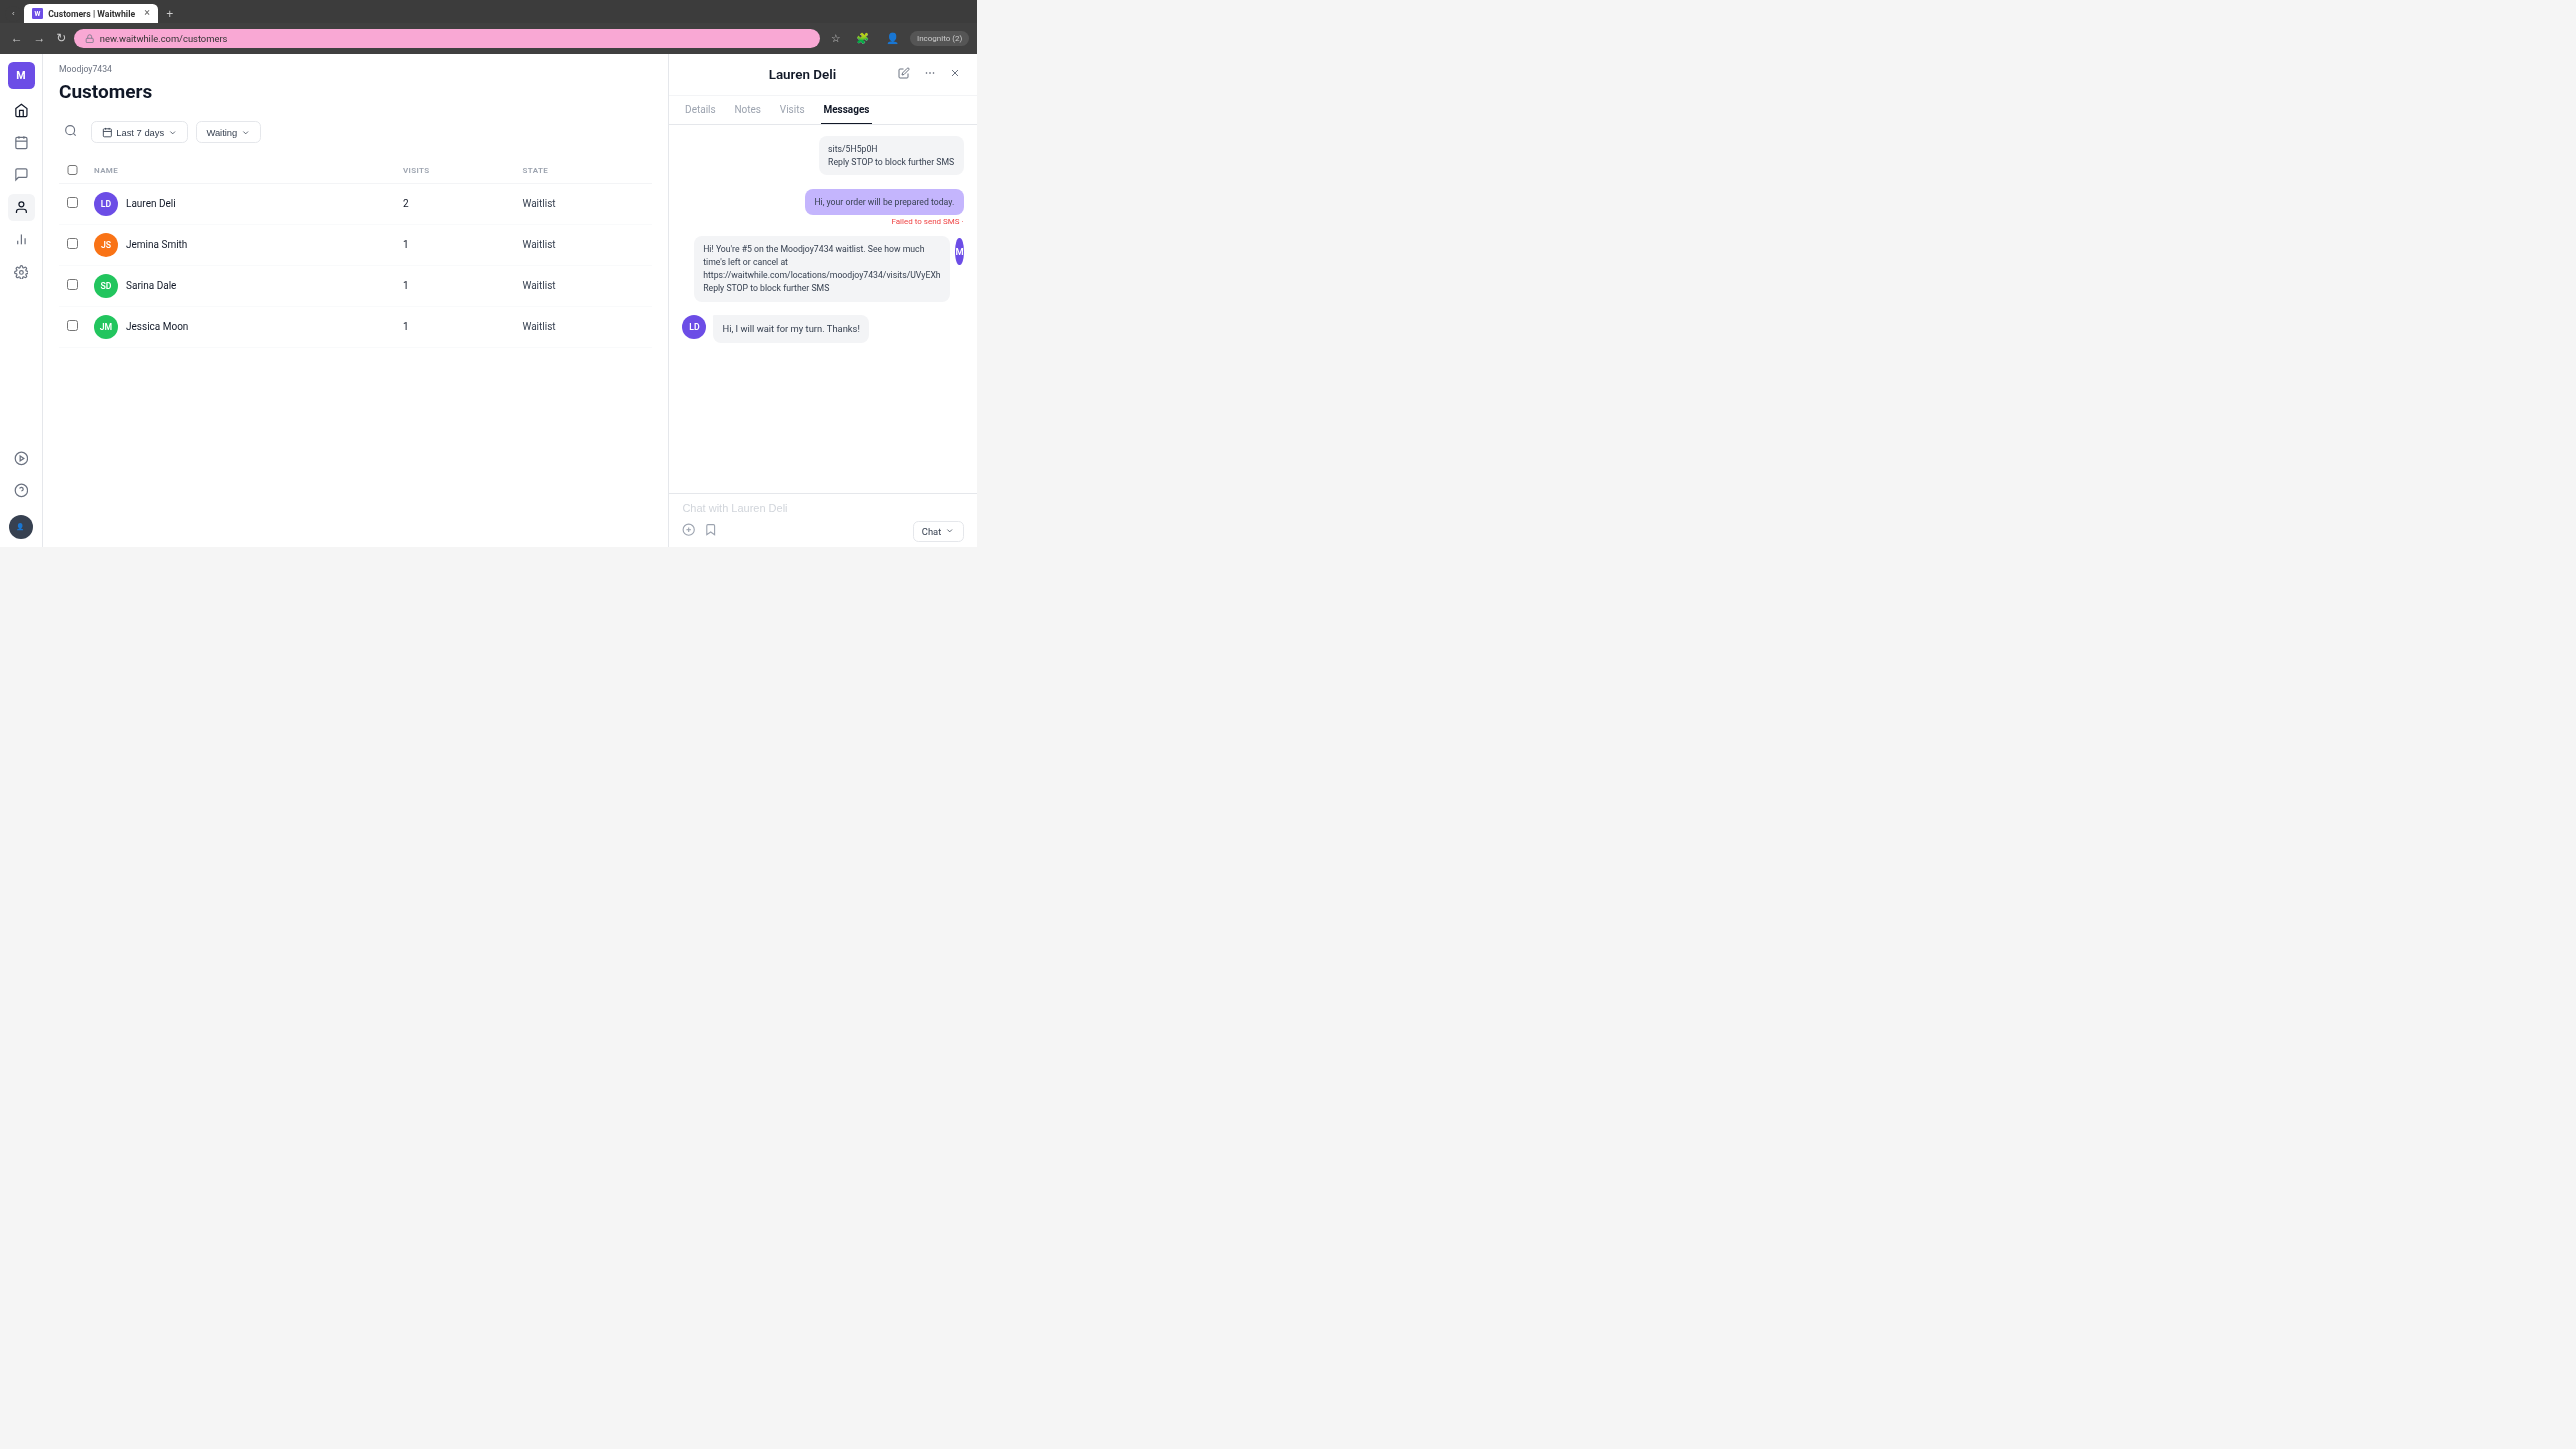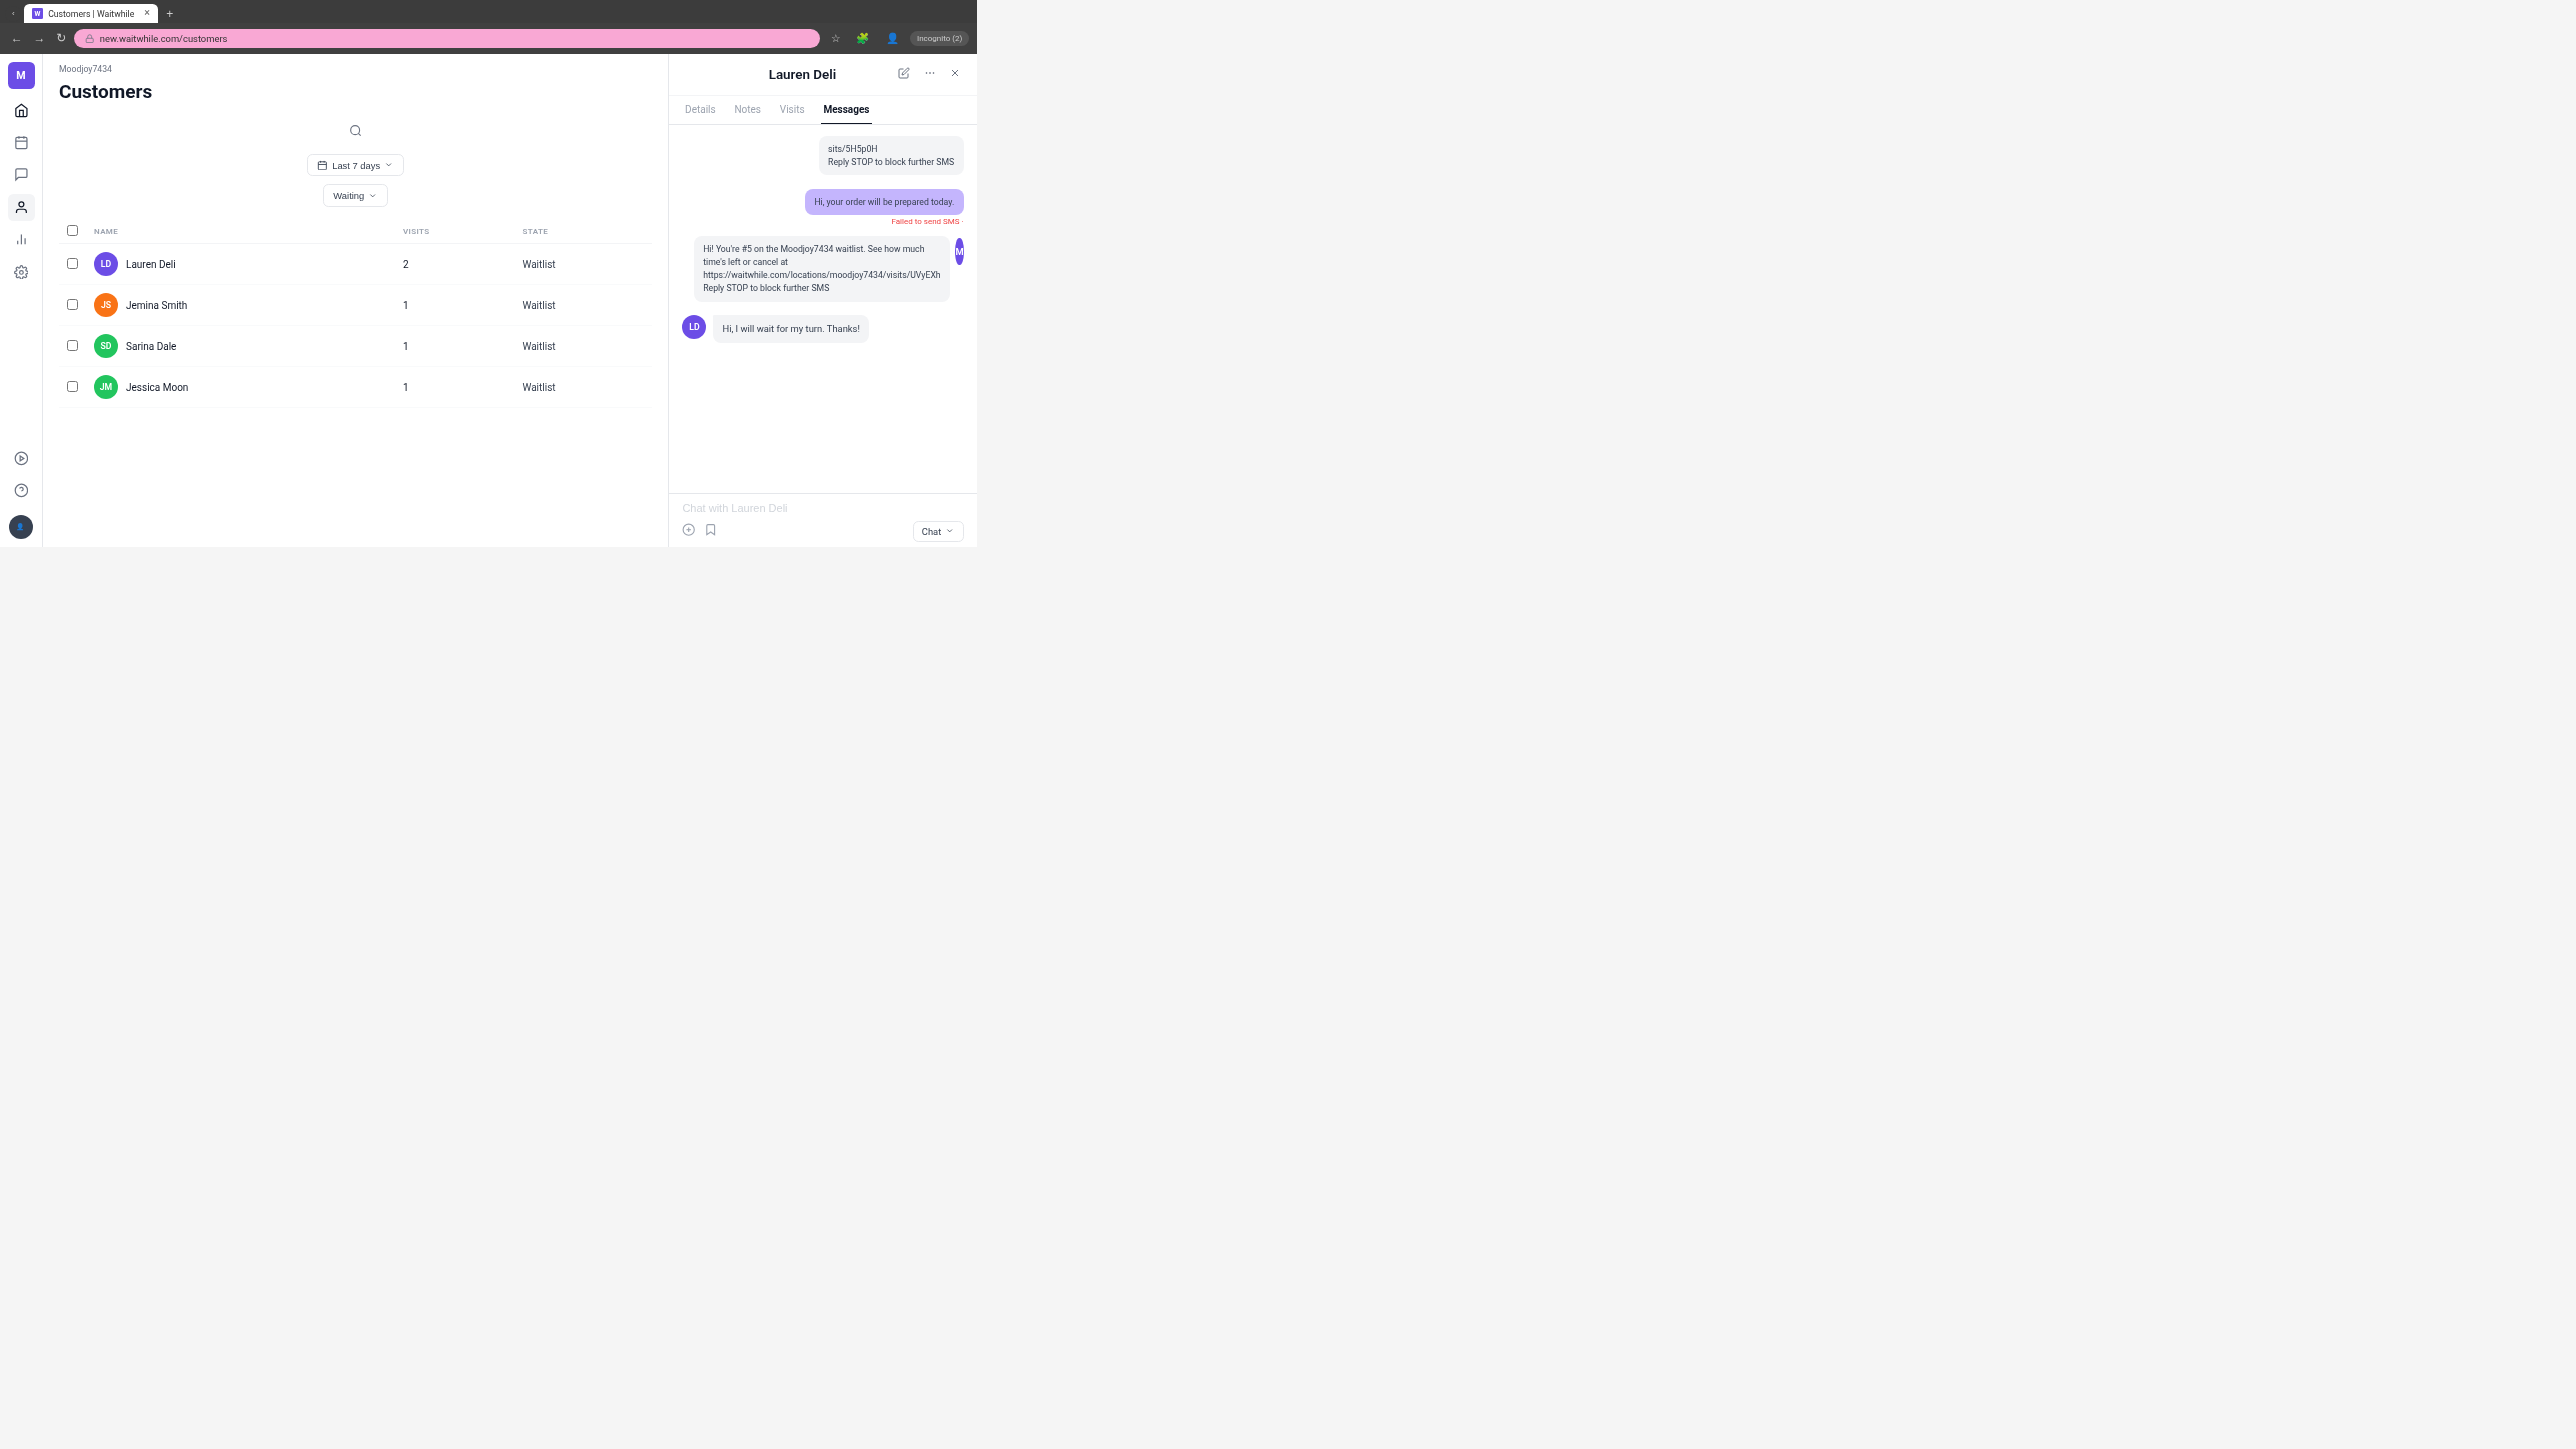--- a/index.html
+++ b/index.html
@@ -4,21 +4,21 @@
   <style>
     * { box-sizing: border-box; margin: 0; padding: 0; }
     body { font-family: -apple-system, BlinkMacSystemFont, 'Segoe UI', Roboto, sans-serif; background: #f5f5f5; overflow: hidden; width: 977px; height: 547px; }
 
     
     .browser-chrome { background: #2d2d2d; width: 100%; }
     .browser-tabs { display: flex; align-items: center; padding: 4px 5.4px 0; gap: 2.7px; background: #3c3c3c; }
     .browser-tab-prev { background: #3c3c3c; border: none; color: #ccc; width: 16px; height: 16px; border-radius: 50%; cursor: pointer; display: flex; align-items: center; justify-content: center; font-size: 8px; }
     .browser-tab { background: #fff; border-radius: 5.4px 5.4px 0 0; padding: 4px 8px; display: flex; align-items: center; gap: 5.4px; font-size: 8.7px; color: #333; min-width: 134px; }
     .browser-tab .favicon { width: 10.7px; height: 10.7px; background: #6c4de6; border-radius: 1.3px; display: flex; align-items: center; justify-content: center; color: white; font-size: 6.7px; font-weight: bold; }
-    .browser-tab .tab-title { flex: 1; }
+    .browser-tab .tab-title { flex: 1; font-weight: bold; }
     .browser-tab .close-tab { color: #666; cursor: pointer; font-size: 10.7px; line-height: 1; }
     .new-tab-btn { background: none; border: none; color: #ccc; font-size: 12px; cursor: pointer; padding: 2.7px 5.4px; }
     .browser-toolbar { background: #404040; padding: 5.4px 8px; display: flex; align-items: center; gap: 5.4px; }
     .nav-btn { background: none; border: none; color: #ccc; font-size: 12px; cursor: pointer; padding: 2.7px; border-radius: 2.7px; }
     .address-bar { flex: 1; background: #f9a8d4; border: none; border-radius: 13.4px; padding: 4px 10.7px; font-size: 9.4px; color: #333; display: flex; align-items: center; gap: 5.4px; }
     .address-bar-text { flex: 1; font-size: 9.4px; color: #333; }
     .toolbar-actions { display: flex; align-items: center; gap: 5.4px; }
     .toolbar-btn { background: none; border: none; color: #ccc; font-size: 10.7px; cursor: pointer; padding: 2.7px 5.4px; border-radius: 2.7px; }
     .incognito-badge { background: #555; color: #ccc; padding: 2.7px 6.7px; border-radius: 8px; font-size: 8px; cursor: pointer; }
 
@@ -31,21 +31,21 @@
     .sidebar-icon { width: 27px; height: 27px; display: flex; align-items: center; justify-content: center; border-radius: 5.4px; cursor: pointer; color: #6b7280; font-size: 13.4px; }
     .sidebar-icon.active { color: #111827; }
 
     
     .main-content { flex: 1; display: flex; flex-direction: column; overflow: hidden; }
     .main-header { padding: 10.7px 16px 5.4px; border-bottom: none; }
     .company-name { font-size: 8.7px; color: #6b7280; margin-bottom: 5.4px; }
     .page-title { font-size: 19px; font-weight: 700; color: #111827; }
 
     .content-area { flex: 1; padding: 10.7px 16px; overflow-y: auto; }
-    .filters { display: flex; align-items: center; gap: 8px; margin-bottom: 13.4px; flex-direction: column; }
+    .filters { display: flex; align-items: center; gap: 8px; margin-bottom: 13.4px; }
     .filter-btn { display: flex; align-items: center; gap: 4px; padding: 4.7px 9.4px; border: 0.7px solid #e5e7eb; border-radius: 5.4px; background: #fff; font-size: 9.4px; color: #374151; cursor: pointer; }
     .search-btn { padding: 5.4px; border: none; background: none; cursor: pointer; color: #6b7280; font-size: 12px; }
 
     
     .table { width: 100%; border-collapse: collapse; }
     .table th { text-align: left; font-size: 8px; font-weight: 600; color: #9ca3af; text-transform: uppercase; letter-spacing: 0.05em; padding: 5.4px 8px; border-bottom: 0.7px solid #f3f4f6; }
     .table td { padding: 8px 8px; border-bottom: 0.7px solid #f9fafb; font-size: 10px; color: #111827; }
     .customer-row { display: flex; align-items: center; gap: 8px; }
     .customer-avatar { width: 24px; height: 24px; border-radius: 50%; display: flex; align-items: center; justify-content: center; color: white; font-size: 8.7px; font-weight: 600; flex-shrink: 0; }
     .state-badge { color: #374151; font-size: 10px; }

